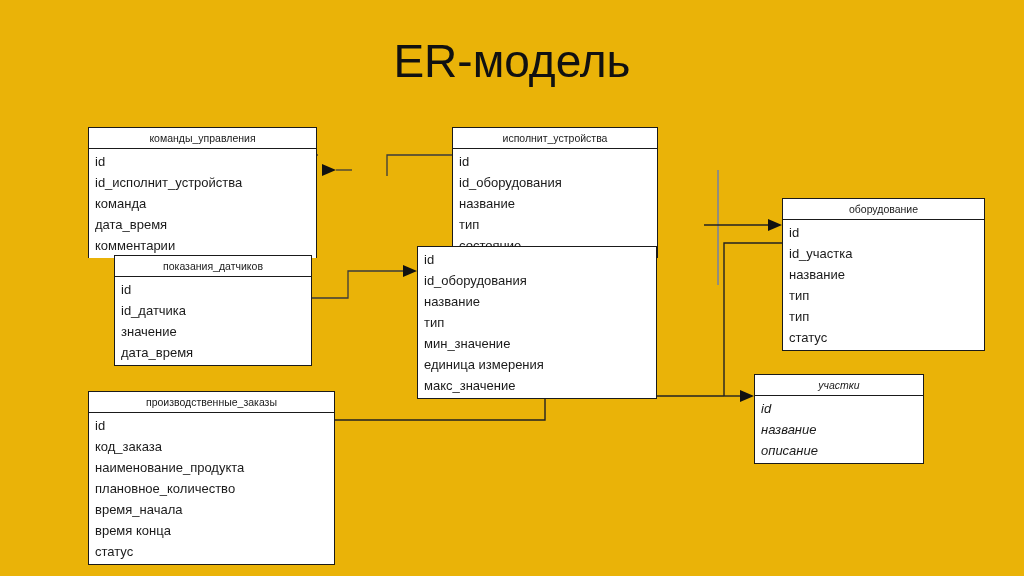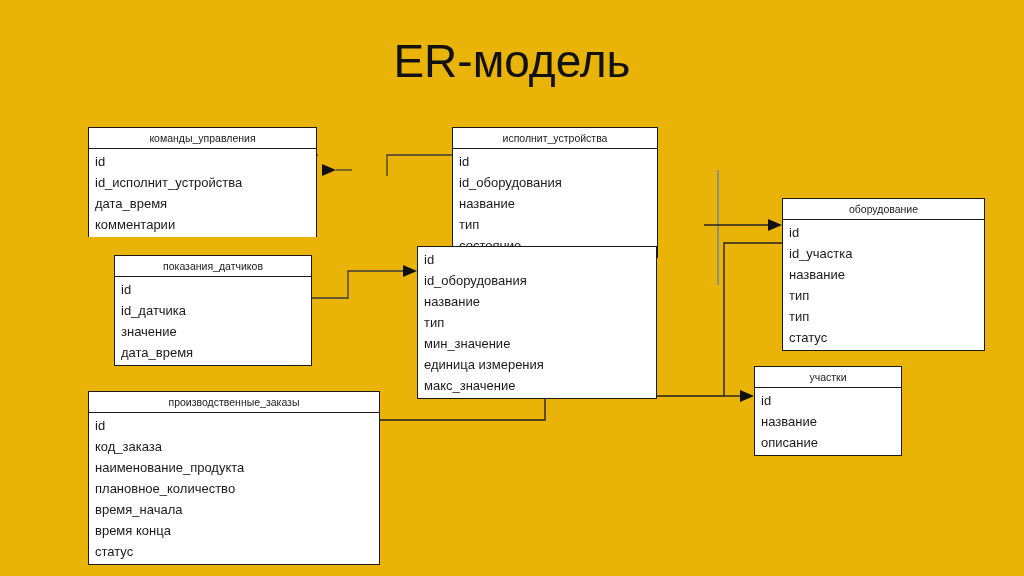--- a/index.html
+++ b/index.html
@@ -130,20 +130,21 @@
     <g>
       <path class="wire dark" d="M 335 420 L 545 420 L 545 396"></path>
     </g>
   </svg>
 
   <div class="entity no-bottom" style="left:88px; top:127px; width:229px;">
     <div class="ent-title">команды_управления</div>
     <div class="ent-attrs">
       <div class="attr">id</div>
       <div class="attr">id_исполнит_устройства</div>
+      <div class="attr">команда</div>
       <div class="attr">дата_время</div>
       <div class="attr">комментарии</div>
     </div>
   </div>
 
   <div class="entity no-bottom" style="left:452px; top:127px; width:206px;">
     <div class="ent-title">исполнит_устройства</div>
     <div class="ent-attrs">
       <div class="attr">id</div>
       <div class="attr">id_оборудования</div>
@@ -180,30 +181,30 @@
     <div class="ent-attrs">
       <div class="attr">id</div>
       <div class="attr">id_участка</div>
       <div class="attr">название</div>
       <div class="attr">тип</div>
       <div class="attr">тип</div>
       <div class="attr">статус</div>
     </div>
   </div>
 
-  <div class="entity" style="left:754px; top:366px; width:148px;">
+  <div class="entity" style="left:754px; top:374px; width:170px;font-style:italic;">
     <div class="ent-title">участки</div>
     <div class="ent-attrs">
       <div class="attr">id</div>
       <div class="attr">название</div>
       <div class="attr">описание</div>
     </div>
   </div>
 
-  <div class="entity" style="left:88px; top:391px; width:292px;">
+  <div class="entity" style="left:88px; top:391px; width:247px;">
     <div class="ent-title">производственные_заказы</div>
     <div class="ent-attrs">
       <div class="attr">id</div>
       <div class="attr">код_заказа</div>
       <div class="attr">наименование_продукта</div>
       <div class="attr">плановное_количество</div>
       <div class="attr">время_начала</div>
       <div class="attr">время  конца</div>
       <div class="attr">статус</div>
     </div>

